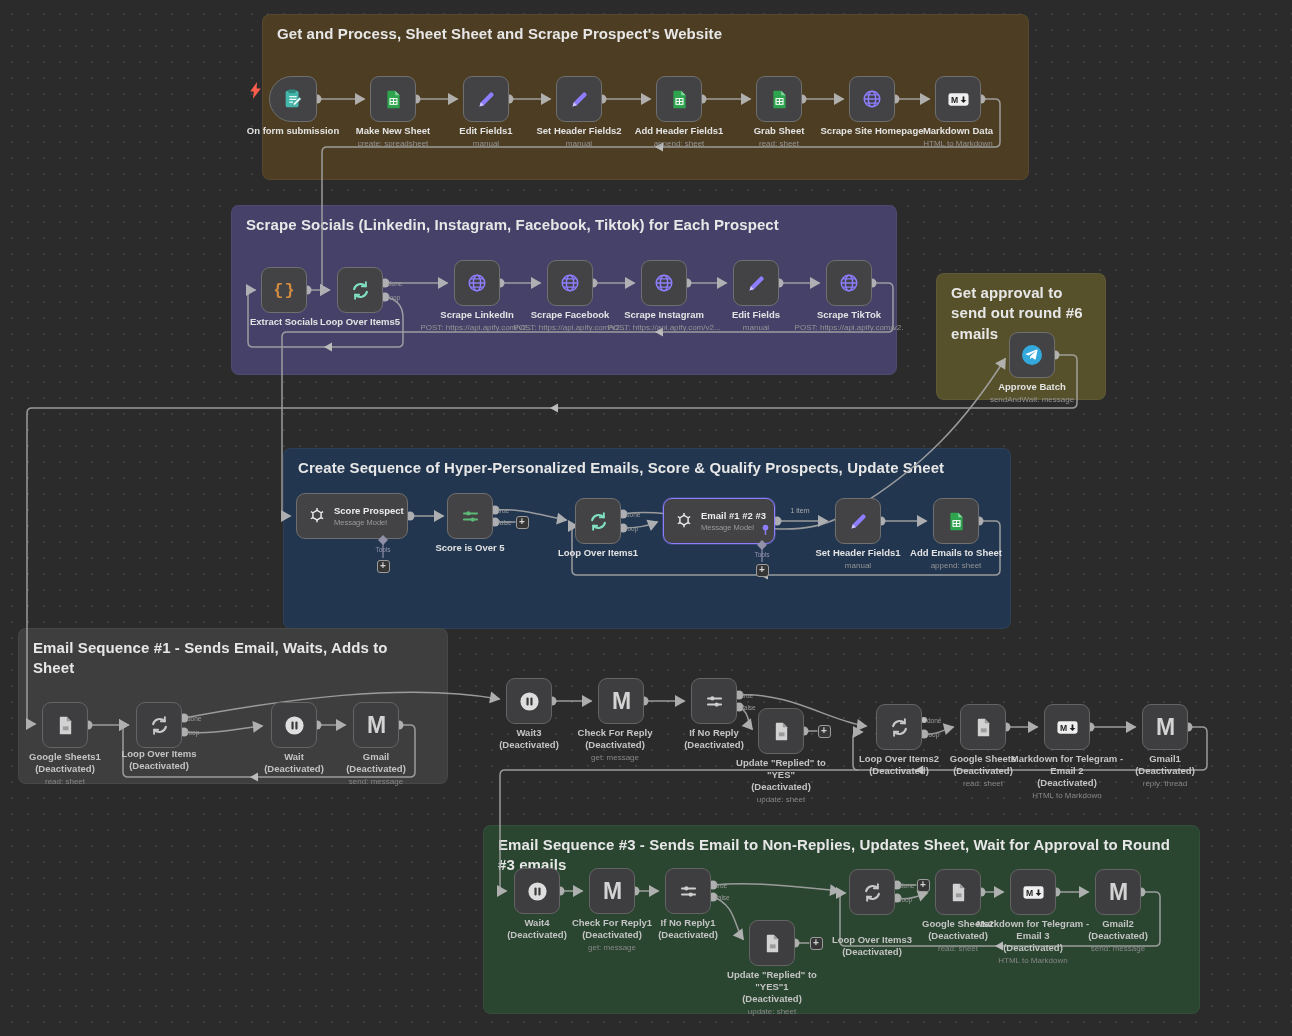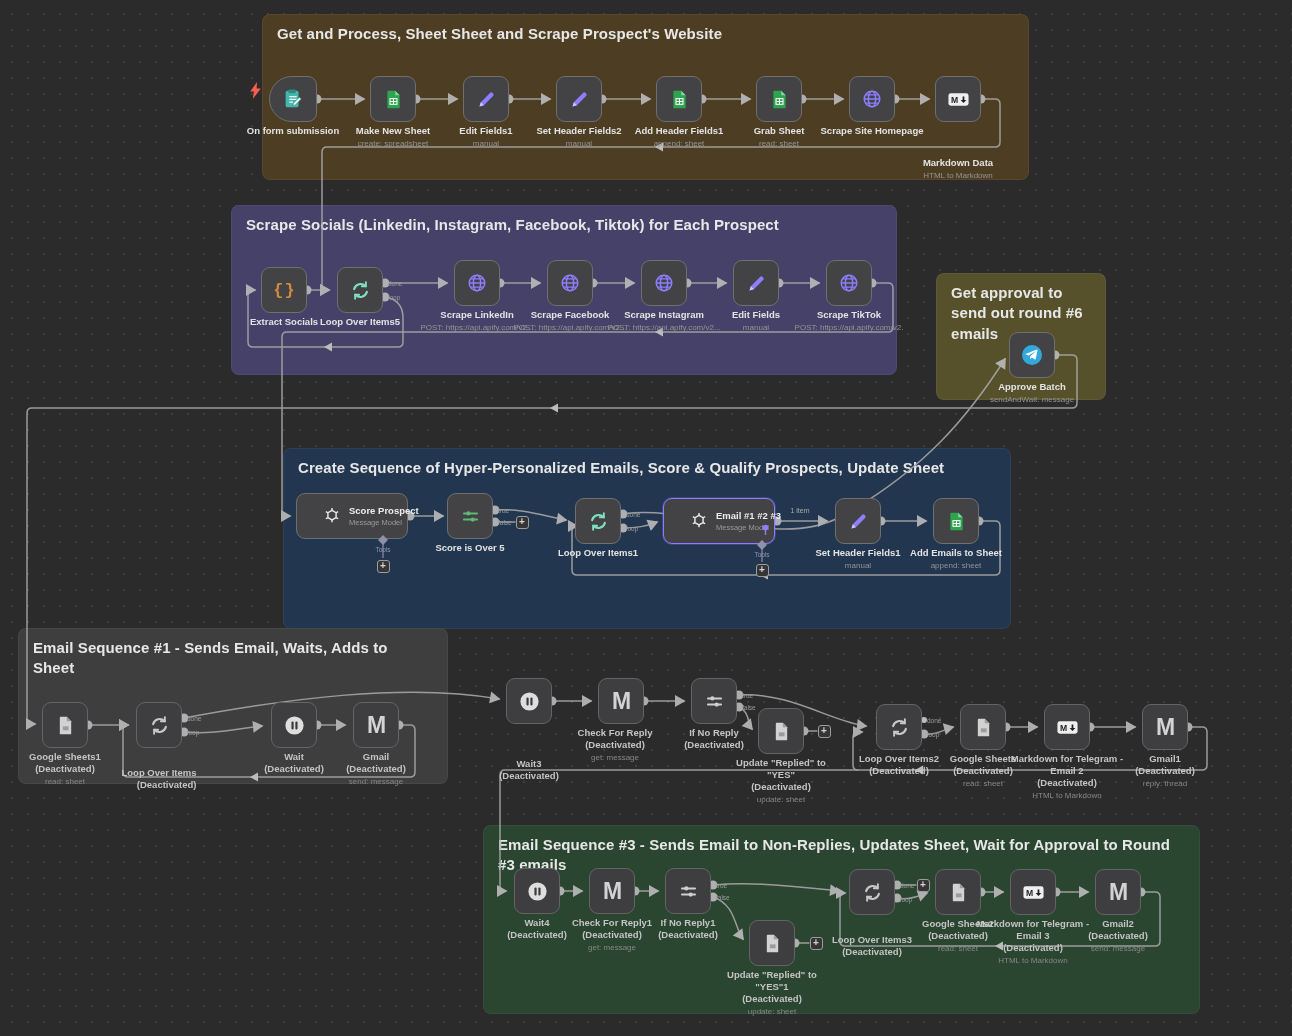--- a/index.html
+++ b/index.html
@@ -8,21 +8,21 @@
     background-image:radial-gradient(#404040 1px, transparent 1.2px);
     background-size:16px 16px;background-position:4px 6px;
     font-family:"Liberation Sans", sans-serif;text-decoration:underline;}
   .section{position:absolute;border-radius:8px;padding:9px 14px;box-sizing:border-box;
     border:1px solid rgba(255,255,255,.05);z-index:1;}
   .section h2{margin:0;font-size:15px;font-weight:700;color:#e7e7e7;letter-spacing:.1px;line-height:1.35;}
   svg.wires{position:absolute;left:0;top:0;z-index:2;pointer-events:none;}
   .node{position:absolute;z-index:3;background:#434345;border:1.5px solid #6f6f6f;border-radius:9px;
     display:flex;align-items:center;justify-content:center;box-sizing:border-box;}
   .node.trigger{border-radius:23px 9px 9px 23px;}
-  .node.wide{justify-content:flex-start;gap:7px;padding:0 25px;}
+  .node.wide{justify-content:flex-start;gap:7px;padding:0 10px;}
   .node.deact{background:#3e3e40;border-color:#646464;}
   .node.selected{border-color:#8d7dff;box-shadow:0 0 0 1px rgba(141,125,255,.25);}
   .nicon{display:flex;align-items:center;justify-content:center;}
   .nicon svg{display:block;}
   .glyph{font-weight:800;color:#d08b3f;font-family:"Liberation Mono",monospace;font-size:17px;}
   .glyph.gmail{color:#d3d3d3;font-family:"Liberation Sans",sans-serif;font-size:23px;letter-spacing:-1px;}
   .wtext{display:flex;flex-direction:column;line-height:1.2;}
   .wname{font-size:9.5px;font-weight:700;color:#ececec;white-space:nowrap;}
   .wsub{font-size:7.5px;color:#9a9a9a;margin-top:1px;white-space:nowrap;}
   .pin{position:absolute;right:4px;bottom:3px;}
@@ -241,21 +241,21 @@
     </div>
     <div class="node" style="left: 935px; top: 76px; width: 46px; height: 46px;">
       <span class="nicon">
         <svg width="23" height="23" viewBox="0 0 24 24">
           <rect x="1.5" y="5.5" width="21" height="13" rx="2.5" fill="#efefef"></rect>
           <text x="8" y="15.6" font-size="9" font-weight="bold" fill="#1e1e1e" text-anchor="middle" font-family="Liberation Sans,sans-serif">M</text>
           <path d="M16.3 8.8v3.6h-2.1l3 3.2 3-3.2h-2.1V8.8z" fill="#1e1e1e"></path>
         </svg>
       </span>
     </div>
-    <div class="nlabel" style="left: 958px; top: 125px; margin-top: 32px;">
+    <div class="nlabel" style="left: 958px; top: 125px;">
       <div>Markdown Data</div>
       <div class="sub">HTML to Markdown</div>
     </div>
     <div class="node" style="left: 261px; top: 267px; width: 46px; height: 46px;">
       <span class="nicon">
         <span class="glyph">{ }</span>
       </span>
     </div>
     <div class="nlabel" style="left: 284px; top: 316px;">
       <div>Extract Socials</div>
@@ -451,21 +451,21 @@
     <div class="node deact" style="left: 136px; top: 702px; width: 46px; height: 46px;">
       <span class="nicon">
         <svg width="23" height="23" viewBox="0 0 24 24" fill="none" stroke="#c7c7c7" stroke-width="2.3" stroke-linecap="round">
           <path d="M18.6 13.5A7 7 0 0 1 6.8 16.6"></path>
           <path d="M5.4 10.5A7 7 0 0 1 17.2 7.4"></path>
           <path d="M17.6 3.4v4.2h-4.2" stroke-width="2"></path>
           <path d="M6.4 20.6v-4.2h4.2" stroke-width="2"></path>
         </svg>
       </span>
     </div>
-    <div class="nlabel deact" style="left: 159px; top: 767px; text-align: right;">
+    <div class="nlabel deact" style="left: 159px; top: 748px;">
       <div>Loop Over Items</div>
       <div>(Deactivated)</div>
     </div>
     <span class="outlbl" style="left: 187px; top: 718px;">done</span>
     <span class="outlbl" style="left: 187px; top: 732px;">loop</span>
     <div class="node deact" style="left: 271px; top: 702px; width: 46px; height: 46px;">
       <span class="nicon">
         <svg width="23" height="23" viewBox="0 0 24 24">
           <circle cx="12" cy="12" r="9.5" fill="#dedede"></circle>
           <rect x="8.8" y="7.8" width="2.3" height="8.4" rx="1.1" fill="#3a3a3c"></rect>
@@ -489,21 +489,21 @@
     </div>
     <div class="node deact" style="left: 506px; top: 678px; width: 46px; height: 46px;">
       <span class="nicon">
         <svg width="23" height="23" viewBox="0 0 24 24">
           <circle cx="12" cy="12" r="9.5" fill="#dedede"></circle>
           <rect x="8.8" y="7.8" width="2.3" height="8.4" rx="1.1" fill="#3a3a3c"></rect>
           <rect x="12.9" y="7.8" width="2.3" height="8.4" rx="1.1" fill="#3a3a3c"></rect>
         </svg>
       </span>
     </div>
-    <div class="nlabel deact" style="left: 529px; top: 758px;">
+    <div class="nlabel deact" style="left: 529px; top: 727px;">
       <div>Wait3</div>
       <div>(Deactivated)</div>
     </div>
     <div class="node deact" style="left: 598px; top: 678px; width: 46px; height: 46px;">
       <span class="nicon">
         <span class="glyph gmail">M</span>
       </span>
     </div>
     <div class="nlabel deact" style="left: 615px; top: 727px;">
       <div>Check For Reply</div>

